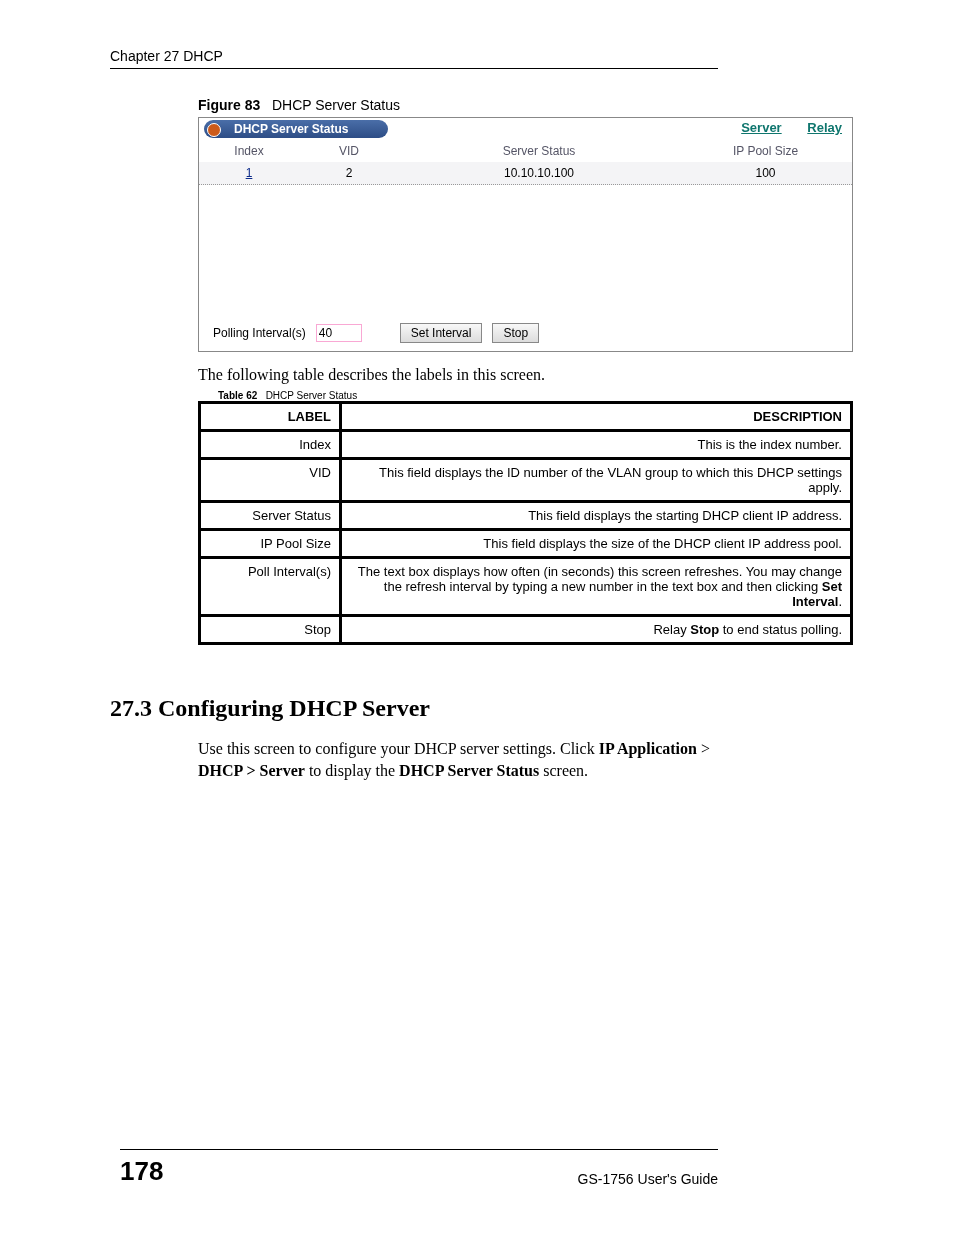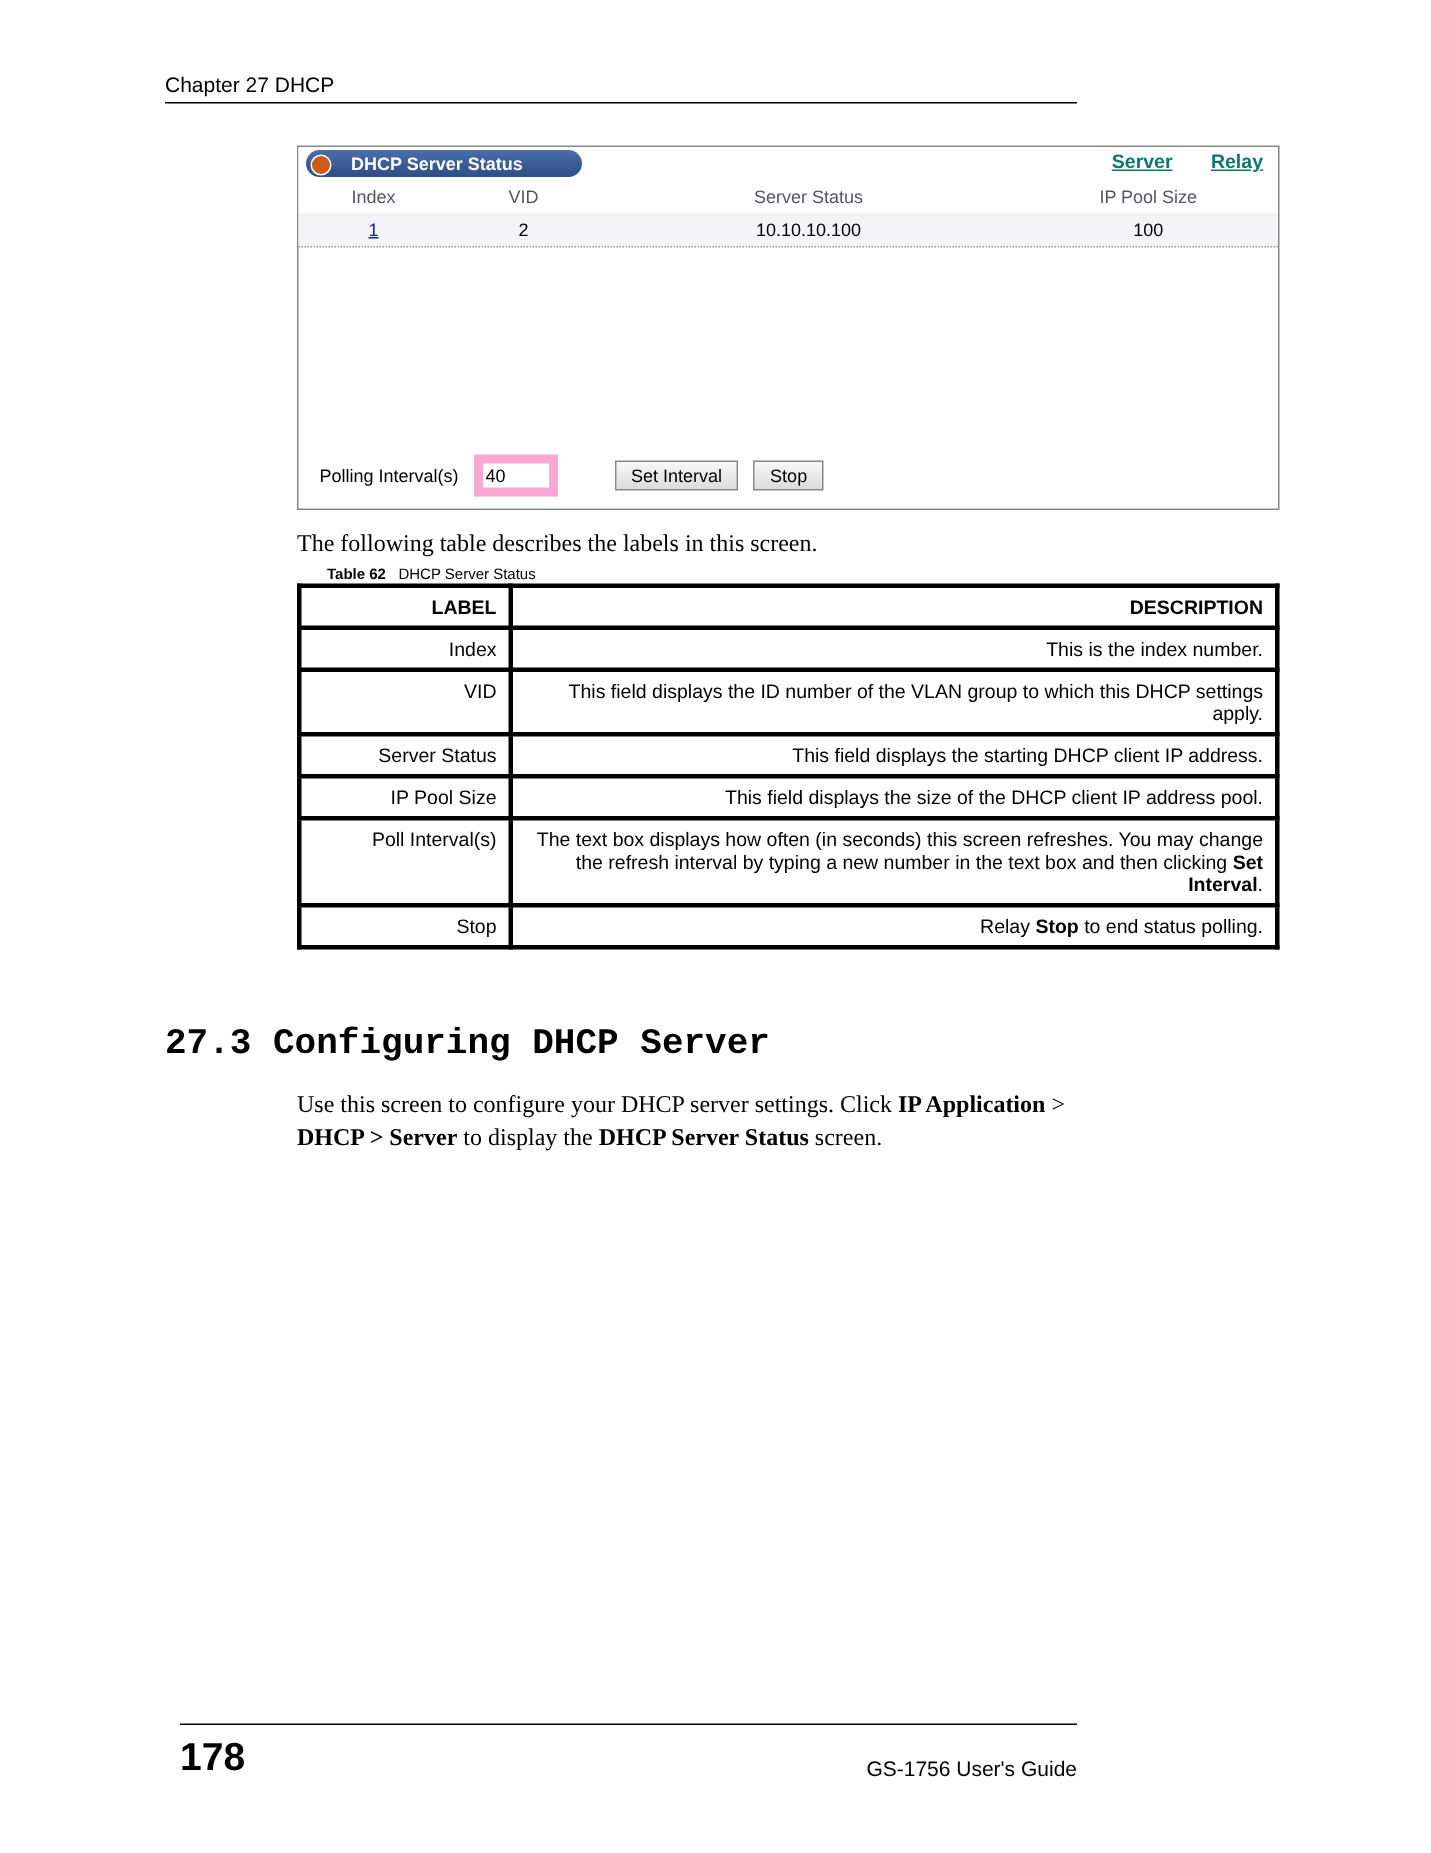--- a/index.html
+++ b/index.html
@@ -18,43 +18,46 @@
   .grid-head,.grid-row{display:flex;font-family:Arial,Helvetica,sans-serif;font-size:12px;text-align:center}
   .grid-head{color:#556;background:#fff;height:22px;align-items:center}
   .grid-row{background:#f4f4f6;height:22px;align-items:center;border-bottom:1px dotted #999}
   .c-index{width:100px}
   .c-vid{width:100px}
   .c-status{width:280px}
   .c-pool{width:173px}
   .idx-link{color:#0b2a8a;text-decoration:underline;cursor:pointer}
   .fig-gap{height:130px}
   .poll-bar{display:flex;align-items:center;gap:10px;font-family:Arial,Helvetica,sans-serif;font-size:12px;padding:8px 14px}
-  .poll-bar input{width:40px;font-family:Arial;font-size:12px;border:6px solid #f9a8d4;padding:1px 2px}
+  .poll-bar input{width:40px;font-family:Arial;font-size:12px;border:1px solid #f9a8d4;padding:1px 2px}
   .btn{background:linear-gradient(#f8f8f8,#dcdcdc);border:1px solid #888;font-family:Arial,Helvetica,sans-serif;font-size:12px;padding:2px 10px;cursor:pointer}
   .body-text{font-size:16px;margin:14px 0 6px 88px}
   .tbl-caption{font-family:Arial,Helvetica,sans-serif;font-size:10px;margin-left:108px;margin-top:6px}
   .tbl-caption b{font-weight:700}
   table.desc{margin-left:88px;border-collapse:collapse;width:655px;font-family:Arial,Helvetica,sans-serif;font-size:13px}
   table.desc th,table.desc td{border:3px solid #000000;padding:5px 8px;text-align:right;vertical-align:top}
   table.desc th{font-weight:700;background:#fff}
-  .section-head{font-family:Liberation Mono, monospace;font-weight:700;font-size:24px;margin:50px 0 16px 0}
+  .section-head{font-family:Liberation Serif, serif;font-weight:700;font-size:24px;margin:50px 0 16px 0}
   .section-body{font-size:16px;margin-left:88px;line-height:1.35}
   .footer{position:absolute;left:120px;right:90px;bottom:48px}
   .footer-hr{border:none;border-top:1.5px solid #000;margin:0 0 6px 0}
   .footer-row{display:flex;justify-content:space-between;align-items:flex-end}
   .pgnum{font-family:Arial,Helvetica,sans-serif;font-size:26px;font-weight:700}
   .guide{font-family:Arial,Helvetica,sans-serif;font-size:14px}
 </style>
 </head>
 <body>
 
 <div class="page">
   <div class="chapter-header">Chapter 27 DHCP</div>
   <hr class="hr-top">
 
+  <div class="fig-caption">
+    <b>Figure 83</b>&nbsp;&nbsp;&nbsp;<span>DHCP Server Status</span>
+  </div>
 
   <div class="fig-box">
     <div class="tab-bar">
       <div class="tab-pill">
         <div class="tab-circle"></div>
         <span class="tab-pill-text">DHCP Server Status</span>
       </div>
       <div class="tab-links">
         <span>Server</span>
         <span>Relay</span>

